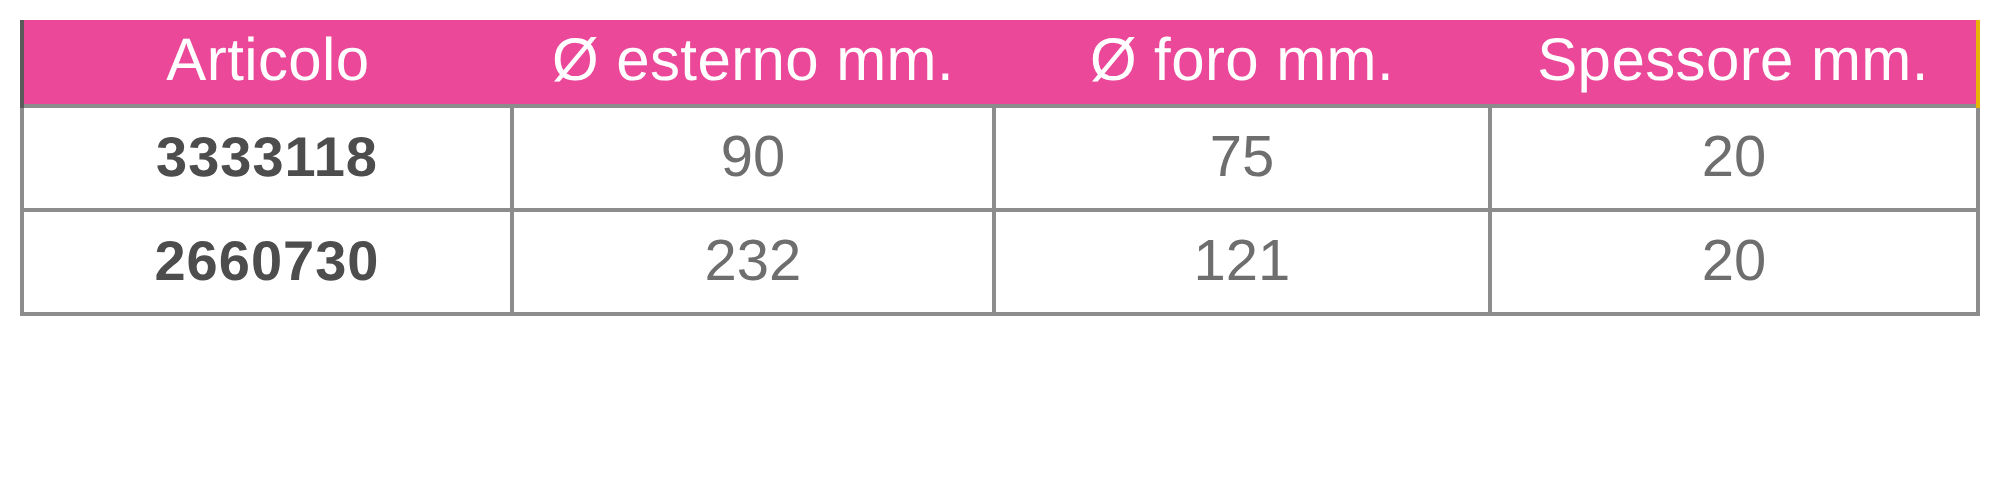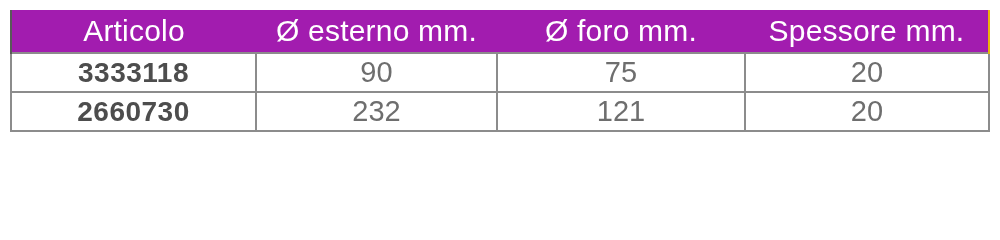--- a/index.html
+++ b/index.html
@@ -31,21 +31,21 @@
     border-collapse: collapse;
     table-layout: fixed;
   }
 
   .spec-table col.c1 { width: 245px; }
   .spec-table col.c2 { width: 241px; }
   .spec-table col.c3 { width: 248px; }
   .spec-table col.c4 { width: 244px; }
 
   .spec-table thead th {
-    background: #a21caf;
+    background: #ec4899;
     color: #ffffff;
     font-weight: 300;
     font-size: 30px;
     line-height: 42px;
     height: 42px;
     padding: 0 6px;
     text-align: center;
     vertical-align: middle;
     letter-spacing: 0.2px;
     border: 0;
@@ -54,21 +54,21 @@
   }
 
   .spec-table thead tr th:first-child {
     border-left: 2px solid #595959;
   }
   .spec-table thead tr th:last-child {
     border-right: 2px solid #eab308;
   }
 
   .spec-table tbody td {
-    height: 39px;
+    height: 52px;
     padding: 0 6px;
     text-align: center;
     vertical-align: middle;
     font-size: 29px;
     font-weight: 400;
     color: #6e6e6e;
     border: 2px solid #8c8c8c;
     box-sizing: border-box;
     white-space: nowrap;
     background: #ffffff;

